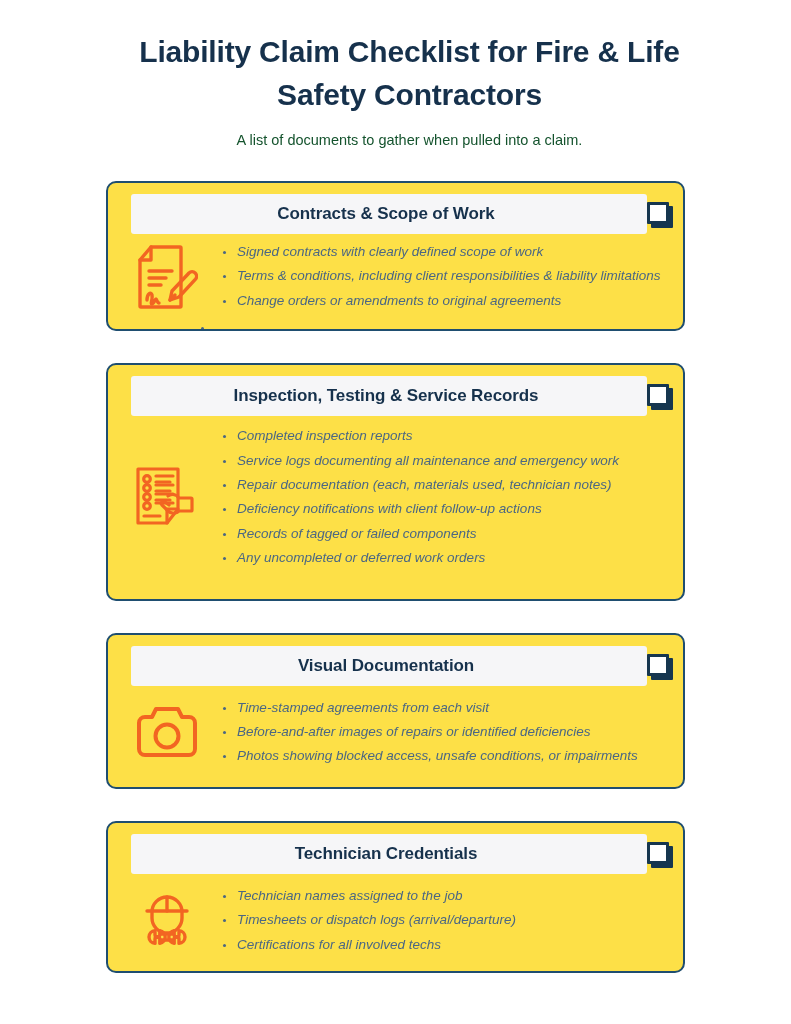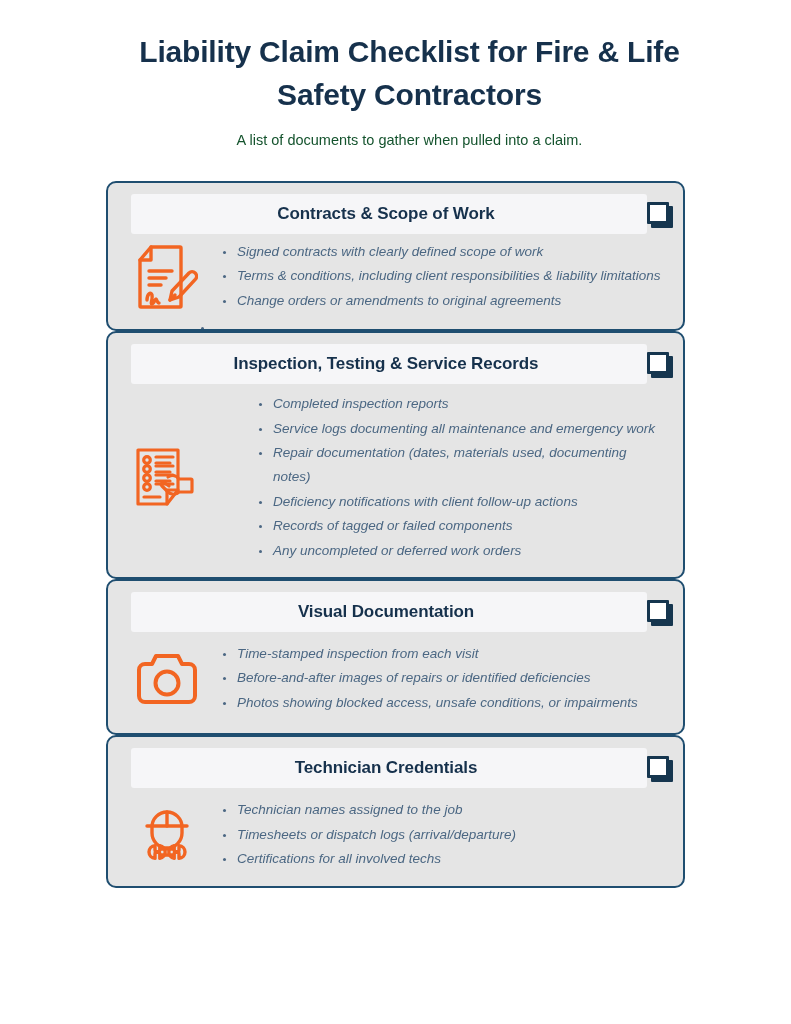--- a/index.html
+++ b/index.html
@@ -48,22 +48,23 @@
 
   
   .cards {
     margin-top: 31px;
     padding: 0 106px 0 106px;
   }
   .card {
     position: relative;
     border: 2px solid #1F4E70;
     border-radius: 10px;
-    background: #e5e5e5;
+    background: #fde047;
     box-sizing: border-box;
+    margin-bottom: 32px;
     overflow: hidden;
   }
   .card-head {
     position: relative;
     height: 40px;
     margin: 11px 16px 0 23px;
     display: flex;
     align-items: center;
   }
   .card-head-band {
@@ -155,21 +156,21 @@
     left: 3px;
     top: 11px;
     width: 3px;
     height: 3px;
     background: #4B6783;
     border-radius: 50%;
   }
 
   
   .card.c1 .card-body { padding-top: 6px; padding-bottom: 16px; }
-  .card.c2 .card-body { padding-top: 8px; padding-bottom: 14px; gap: 36px; }
+  .card.c2 .card-body { padding-top: 8px; padding-bottom: 28px; }
   .card.c3 .card-body { padding-top: 10px; padding-bottom: 18px; }
   .card.c4 .card-body { padding-top: 10px; }
 
   
   .stray-bullet {
     position: absolute;
     left: 93px;
     bottom: -1px;
     width: 3px;
     height: 3px;
@@ -249,21 +250,21 @@
             <path d="M22 29 H39"></path>
             <path d="M22 35 H36"></path>
             <path d="M22 38 H39"></path>
             <path d="M10 51 H26"></path>
             <path d="M34 31 c5-3 9-1 11 2 h12 a1 1 0 0 1 1 1 V45 a1 1 0 0 1 -1 1 H45 c-3 3-8 3-11 0 l-6-6 c-2-2 1-5 3-3 l4 3"></path>
           </svg>
         </div>
         <ul class="bullets">
           <li>Completed inspection reports</li>
           <li>Service logs documenting all maintenance and emergency work</li>
-          <li>Repair documentation (dates, materials used, documenting notes)</li>
+          <li>Repair documentation (each, materials used, technician notes)</li>
           <li>Deficiency notifications with client follow-up actions</li>
           <li>Records of tagged or failed components</li>
           <li>Any uncompleted or deferred work orders</li>
         </ul>
       </div>
     </section>
 
     <section class="card c3">
       <div class="card-head">
         <div class="card-head-band"></div>
@@ -276,21 +277,21 @@
         </div>
       </div>
       <div class="card-body">
         <div class="card-icon">
           <svg width="64" height="54" viewBox="0 0 64 54" fill="none" stroke="#F26522" stroke-width="4" stroke-linecap="round" stroke-linejoin="round">
             <path d="M4 18 a6 6 0 0 1 6-6 H17 l4-8 h22 l4 8 h7 a6 6 0 0 1 6 6 V44 a6 6 0 0 1 -6 6 H10 a6 6 0 0 1 -6-6 Z"></path>
             <circle cx="32" cy="31" r="11.5"></circle>
           </svg>
         </div>
         <ul class="bullets">
-          <li>Time-stamped inspection from each visit</li>
+          <li>Time-stamped agreements from each visit</li>
           <li>Before-and-after images of repairs or identified deficiencies</li>
           <li>Photos showing blocked access, unsafe conditions, or impairments</li>
         </ul>
       </div>
     </section>
 
     <section class="card c4">
       <div class="card-head">
         <div class="card-head-band"></div>
         <div class="card-title">Technician Credentials</div>

